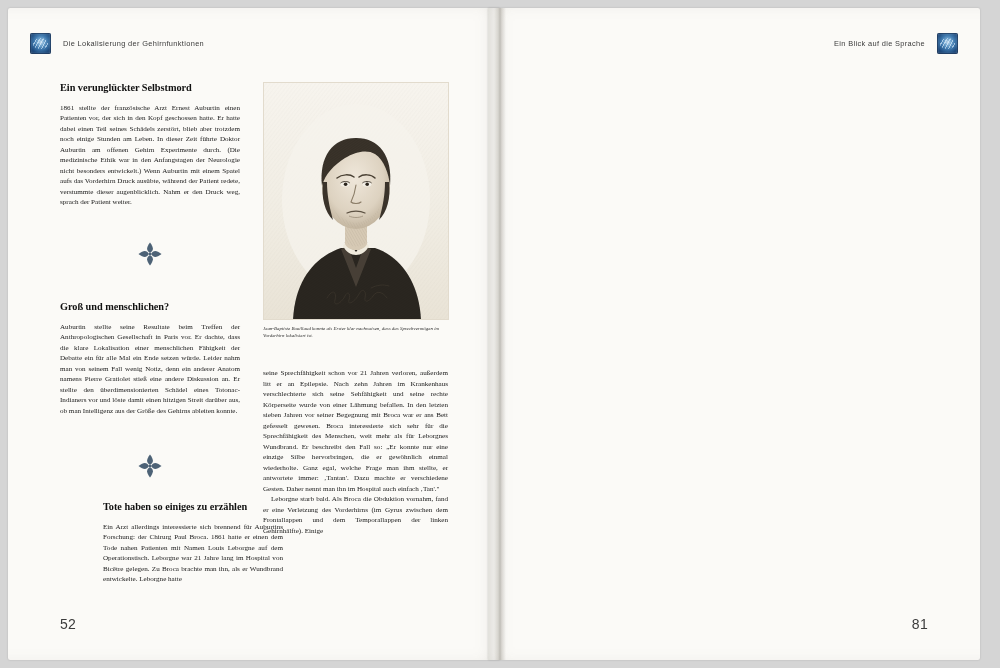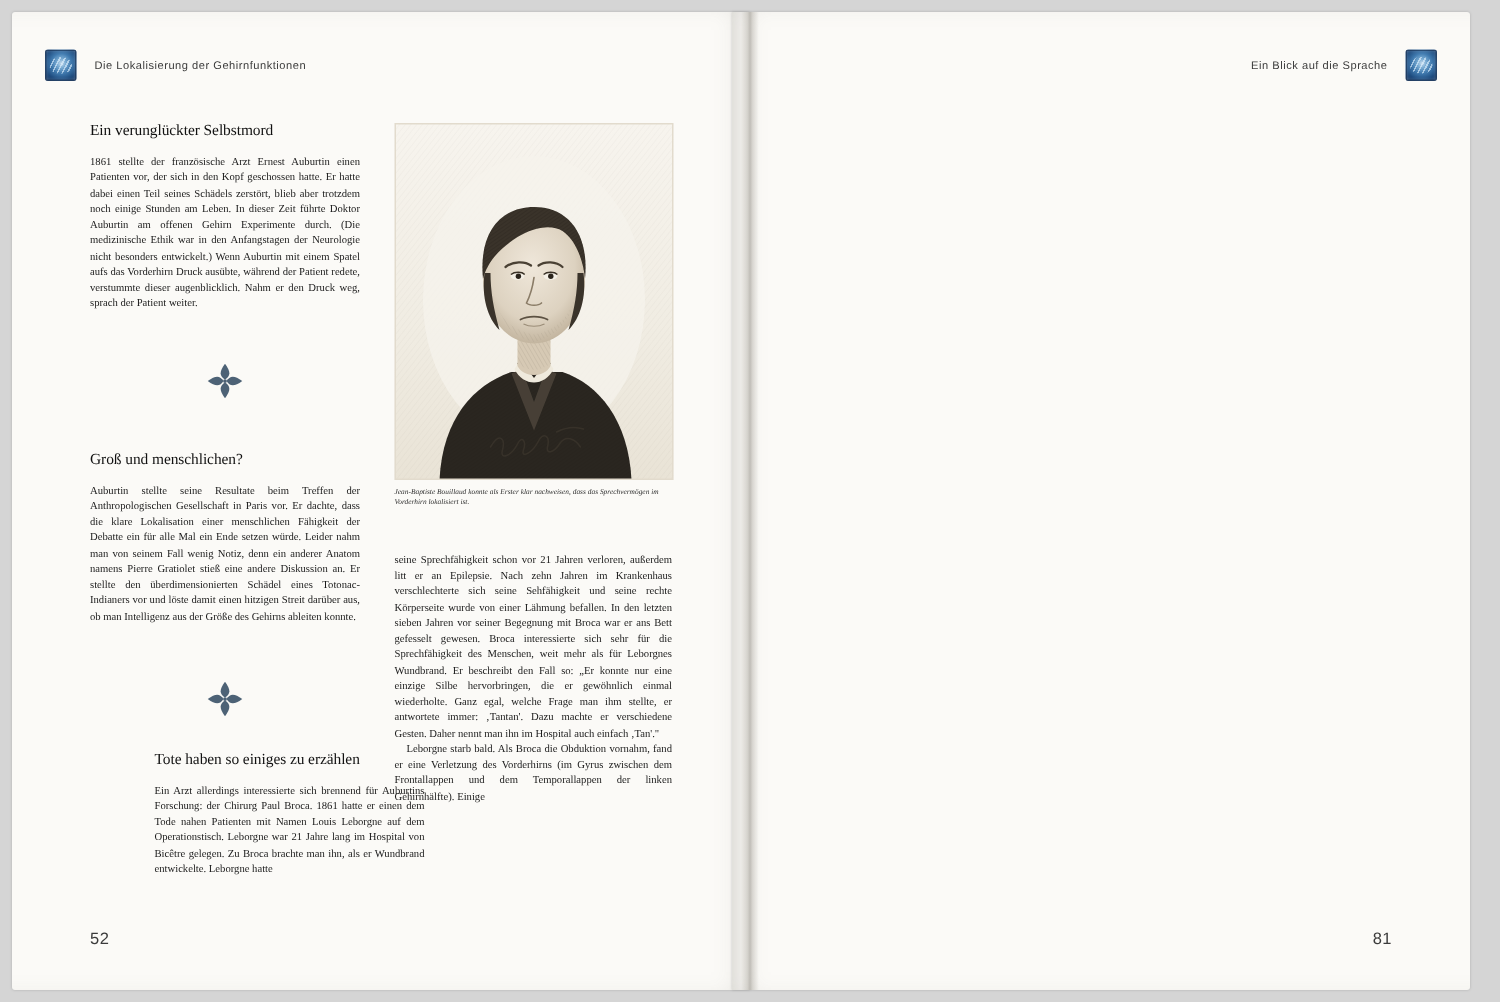--- a/index.html
+++ b/index.html
@@ -103,21 +103,21 @@
     font-size: 7.1px;
     line-height: 1.482;
     text-align: justify;
     color: #1a1a1a;
     hyphens: none;
   }
   .col p { margin: 0; }
   .col p + p { text-indent: 8px; }
   h2.head {
     font-size: 10.3px;
-    font-weight: normal;
+    font-weight: bold;
     margin: 0 0 9px 0;
     letter-spacing: -0.05px;
     color: #111;
     line-height: 1.15;
   }
 
   
   #lp-c1 { left: 52px; top: 74px; width: 180px; }
   #lp-c1-b { left: 52px; top: 293px; width: 180px; }
   #lp-c1-c { left: 52px; top: 493px; width: 180px; margin-left: 43px; }
@@ -161,21 +161,21 @@
     position: relative;
     overflow: hidden;
   }
   .portrait-plate svg { display: block; }
 
   
   .folio {
     position: absolute;
     bottom: 28px;
     font-family: "Liberation Sans", sans-serif;
-    font-size: 11px;
+    font-size: 14px;
     color: #3b3b3b;
     letter-spacing: 0.3px;
   }
   .folio-left { left: 52px; }
   .folio-right { right: 52px; }
 </style>
 </head>
 <body>
 
 <div class="spread">

